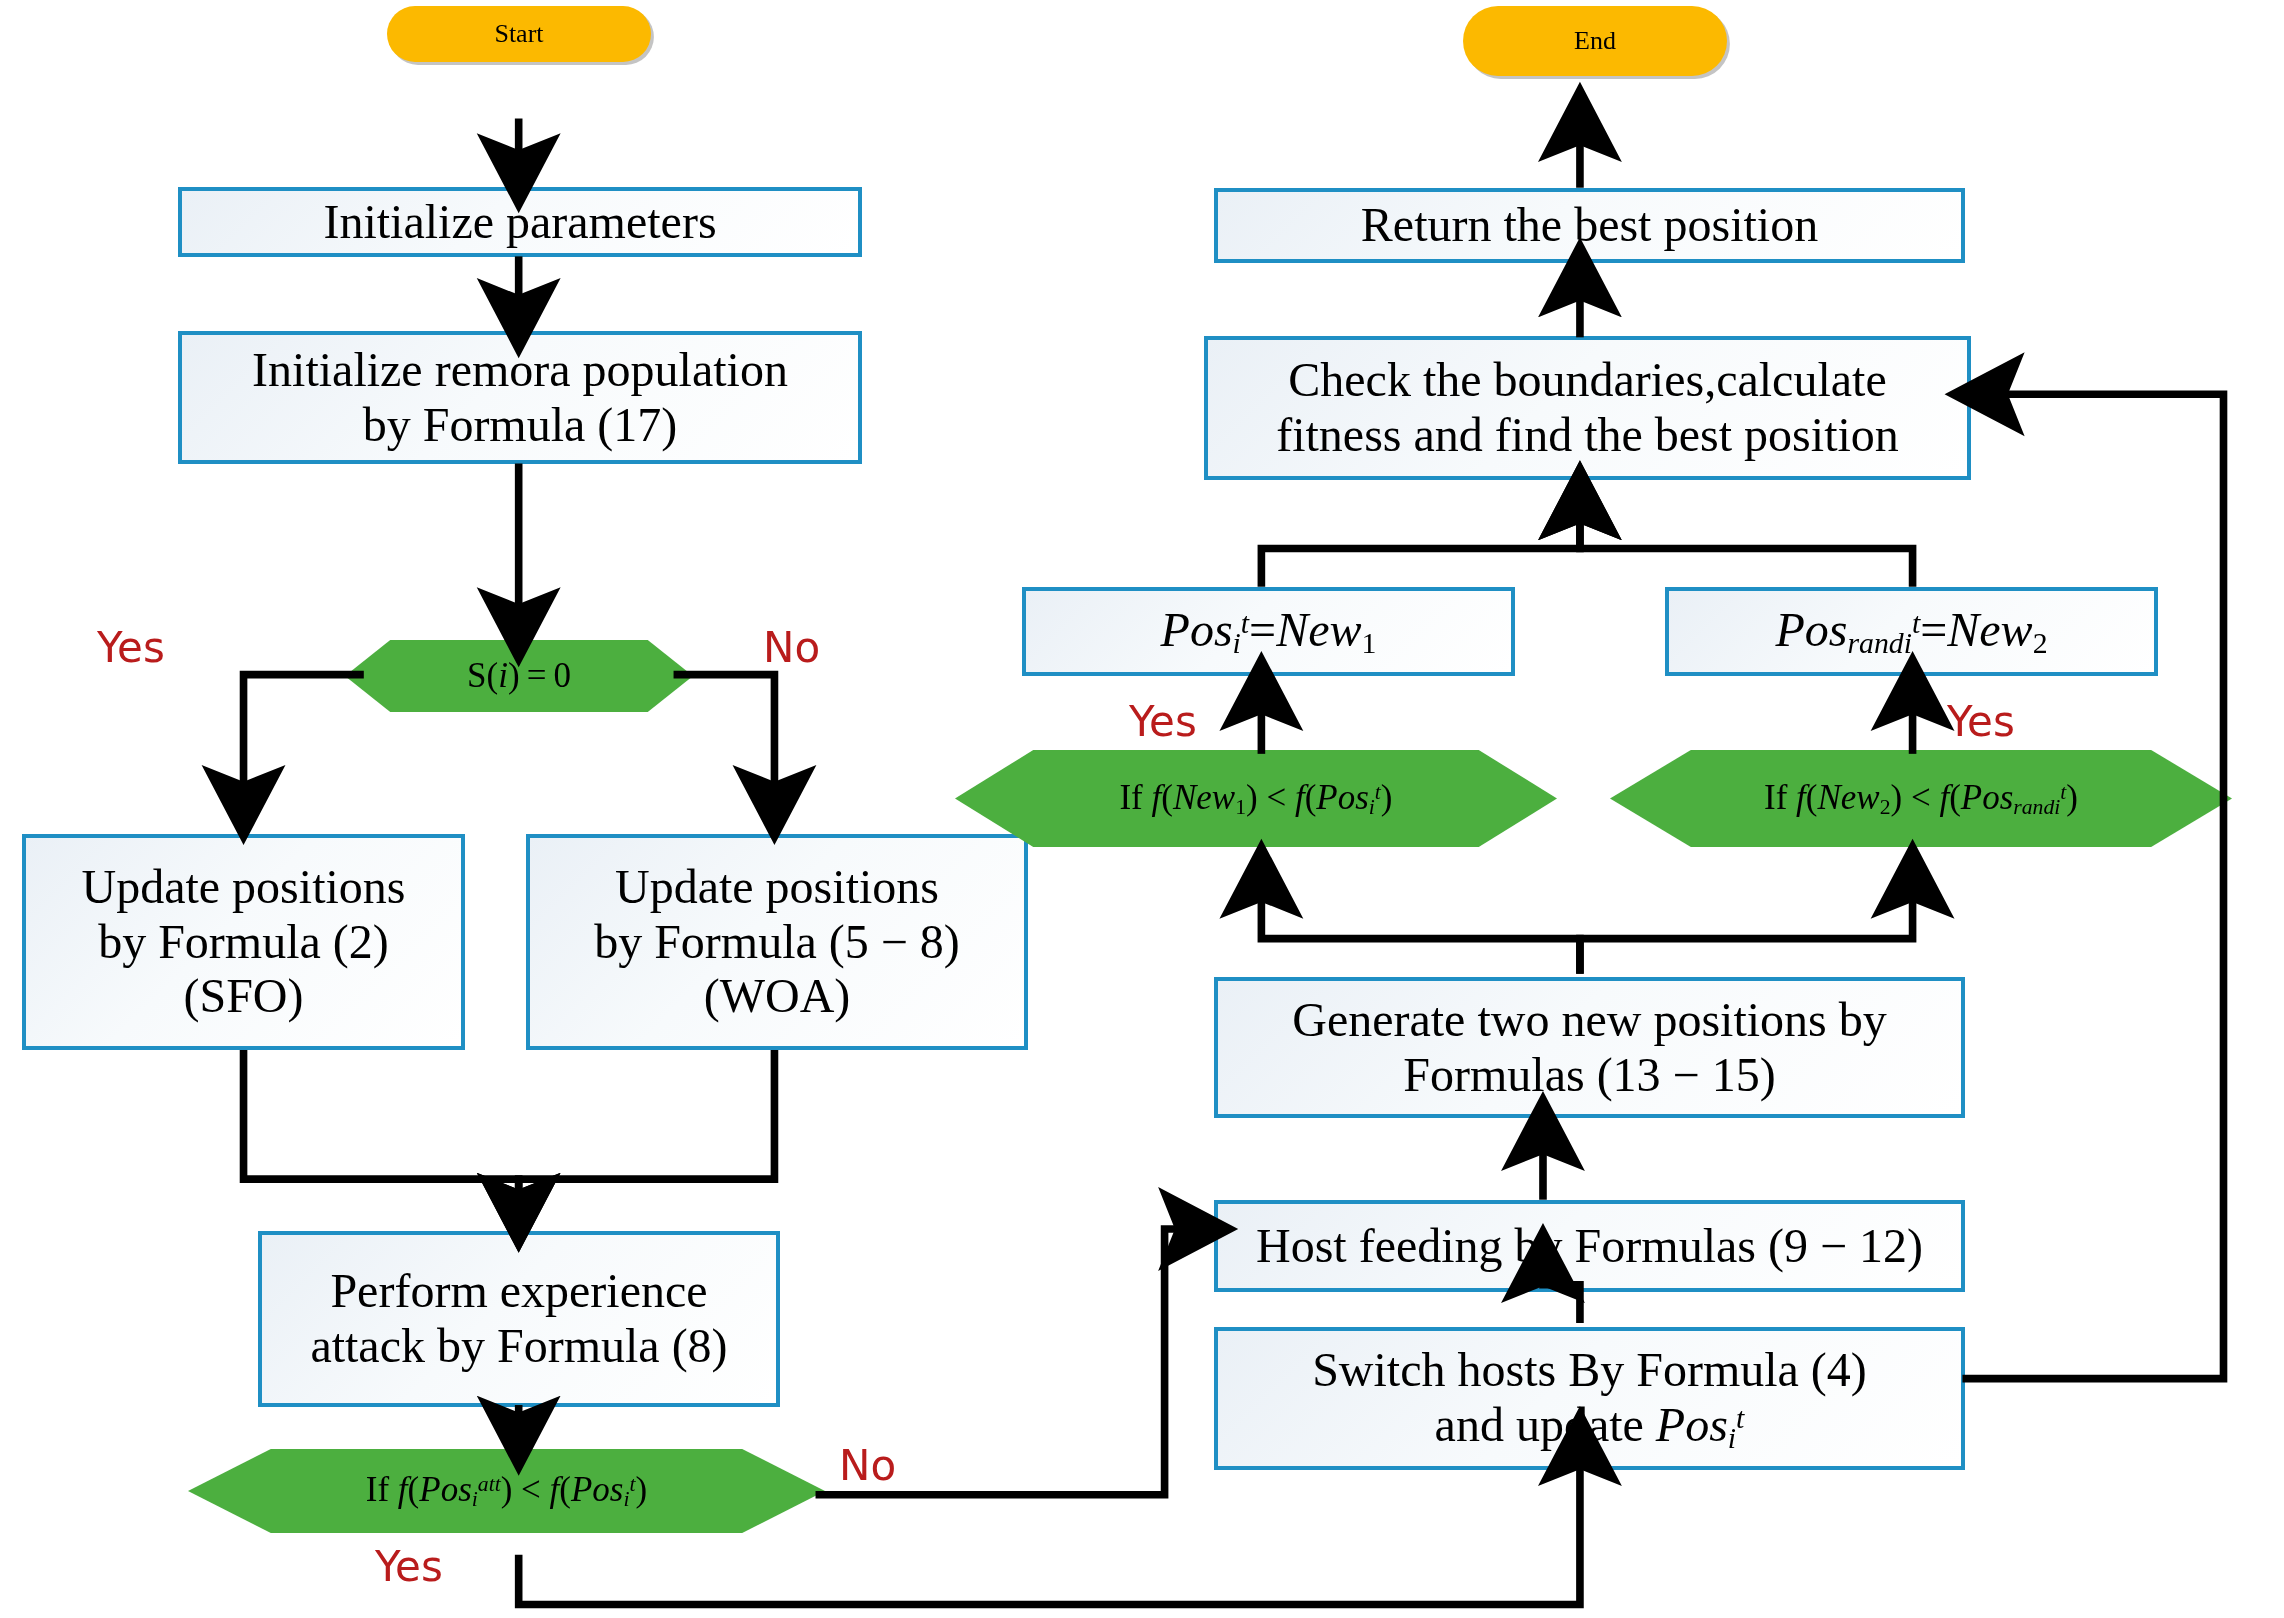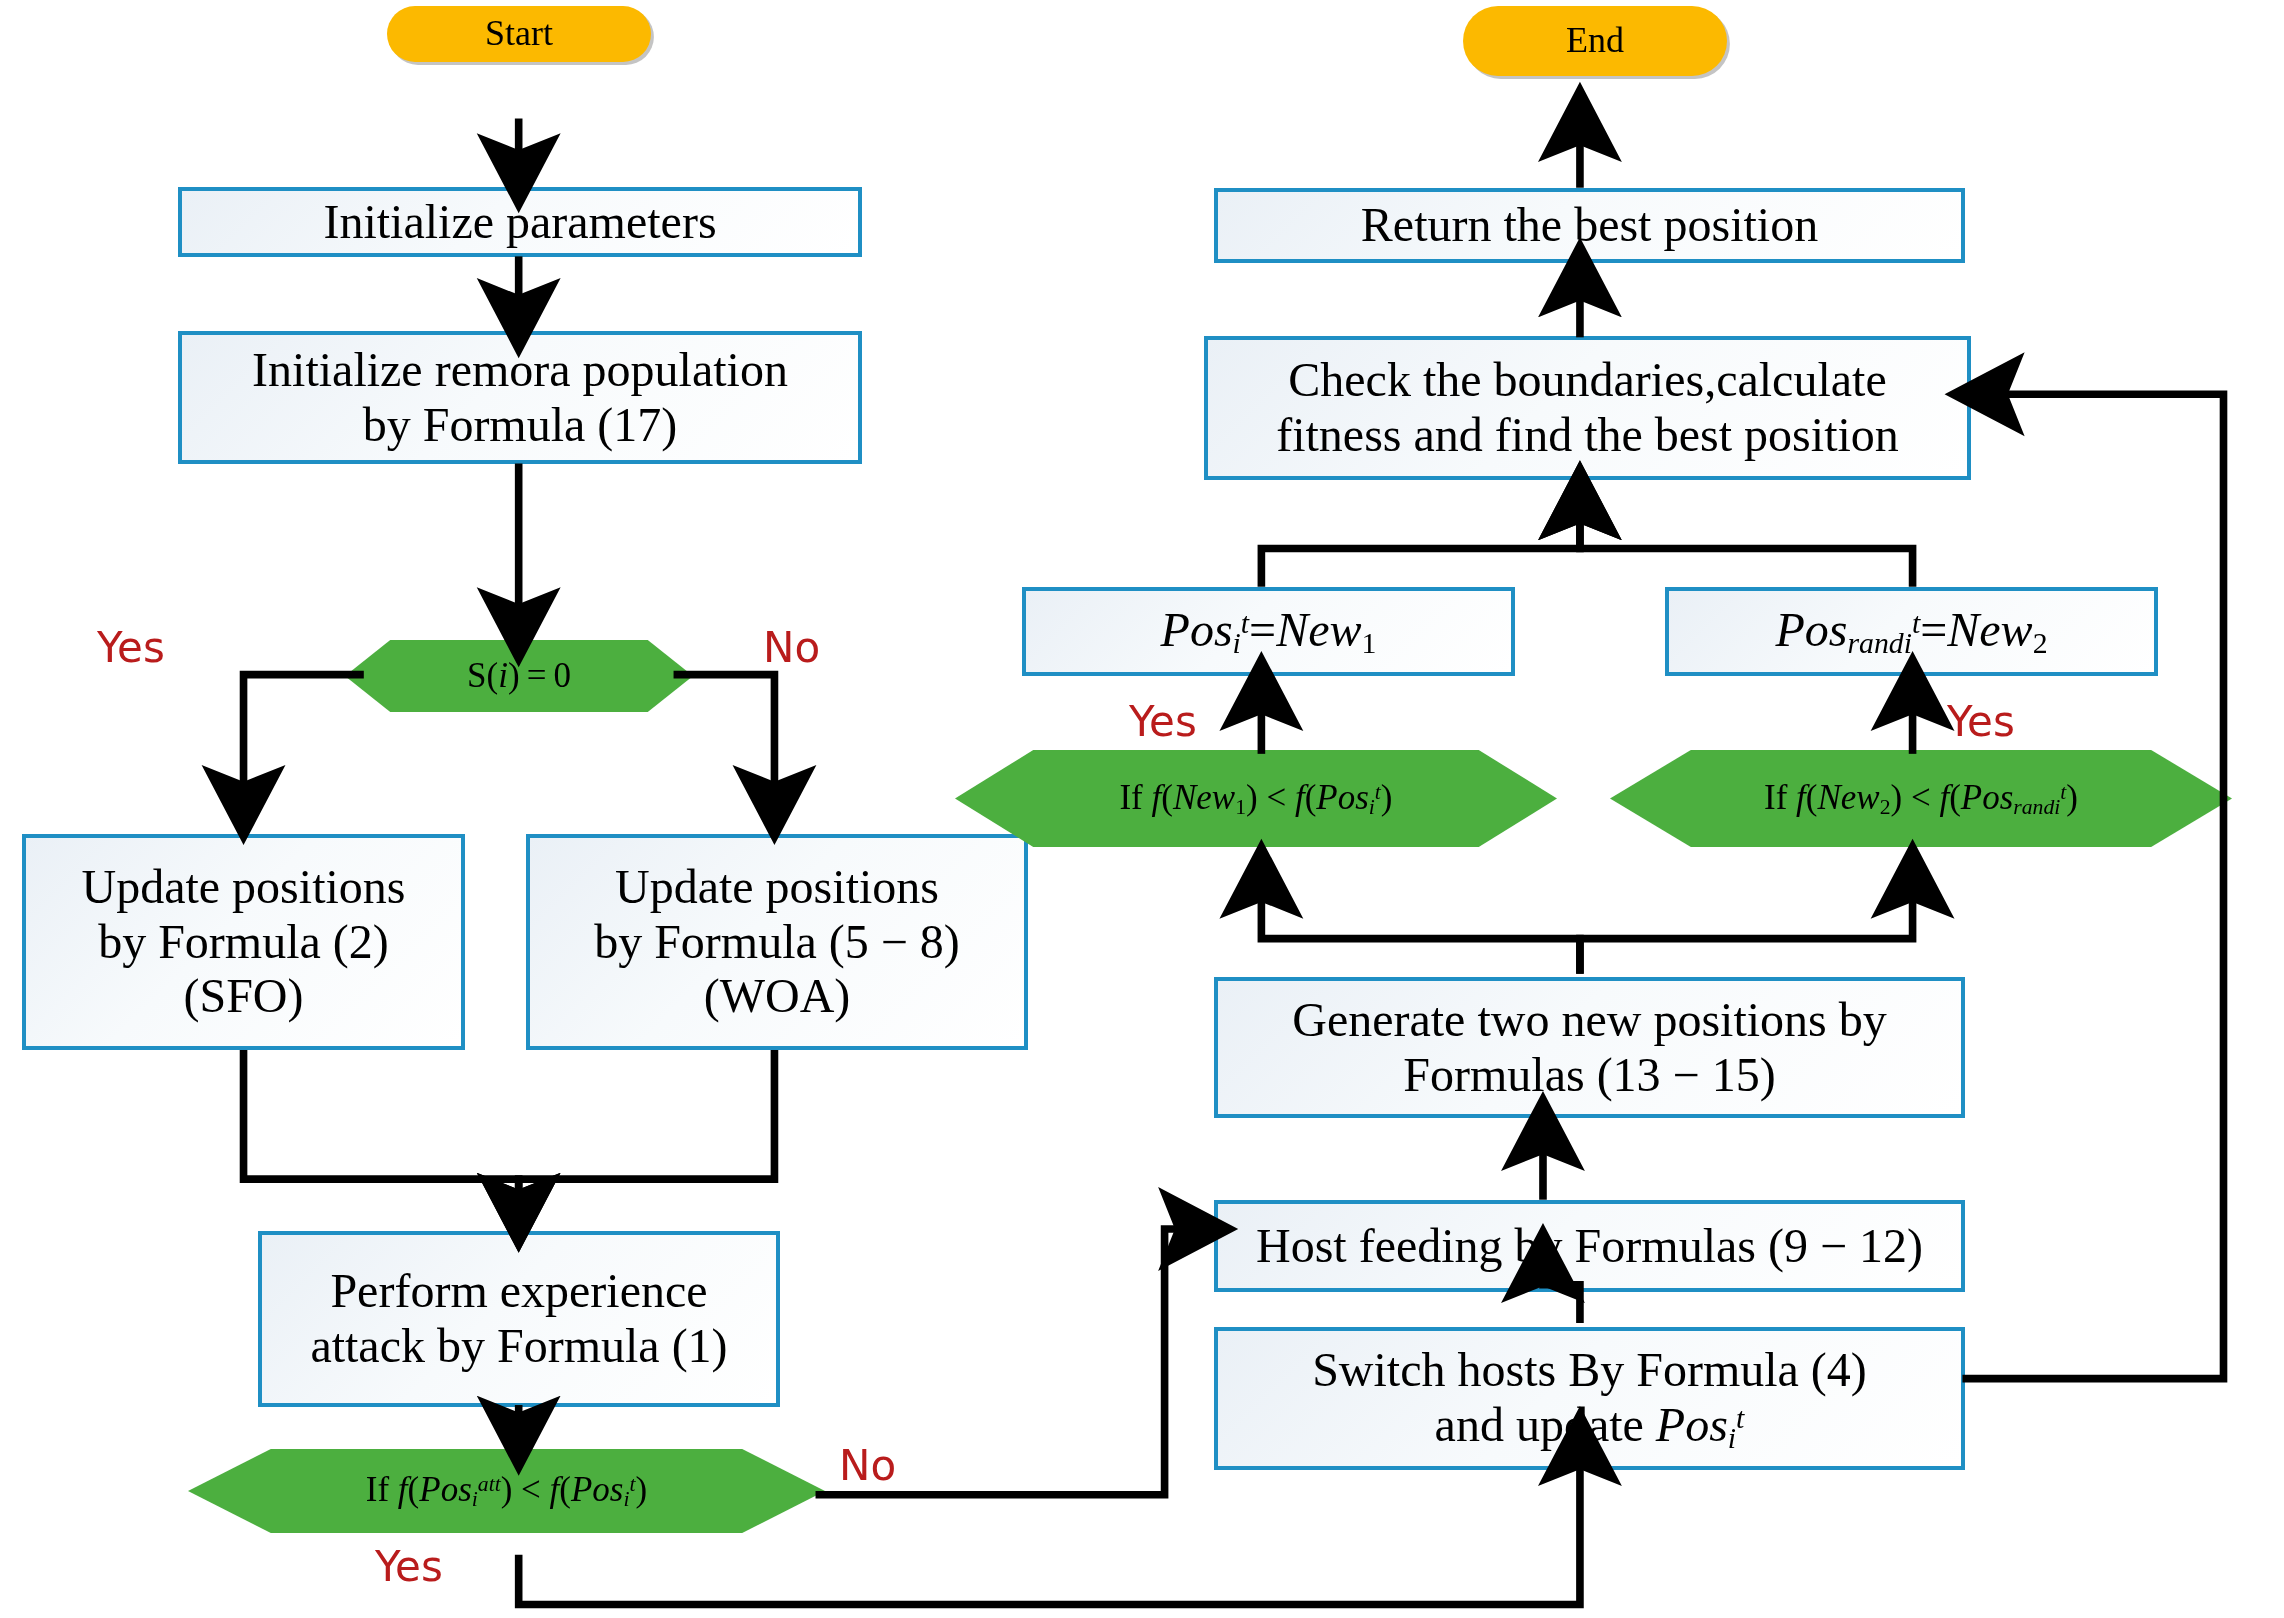--- a/index.html
+++ b/index.html
@@ -30,21 +30,21 @@
   .proc{
     border:4.1px solid #1f8fc4;
     background:linear-gradient(135deg,#eaf0f6 0%,#f7fafc 45%,#ffffff 100%);
     font-size:48px;
   }
 
   
   .term{
     background:#fcb900;
     border-radius:41px;
-    font-size:36px;
+    font-size:26px;
     box-shadow:2.9px 2.9px 0 0 rgba(190,190,190,.9);
   }
 
   
   .dec{
     background:#4caf3f;
     font-size:35px;
     clip-path:polygon(0% 50%, 13% 0%, 87% 0%, 100% 50%, 87% 100%, 13% 100%);
     filter:drop-shadow(3.5px 3.5px 0 rgba(190,190,190,.85));
   }
@@ -144,21 +144,21 @@
   </div>
 
   <div class="node proc" style="left:526px;top:834px;width:502px;height:216px;">
     <span>Update positions
 by Formula (5 − 8)
 (WOA)</span>
   </div>
 
   <div class="node proc" style="left:258px;top:1231px;width:522px;height:176px;">
     <span>Perform experience
-attack by Formula (1)</span>
+attack by Formula (8)</span>
   </div>
 
   <div class="node dec" style="left:188px;top:1449px;width:637px;height:84px;">
     <span>If&nbsp;<span class="f">f</span>(<span class="mathi">Pos<sub>i</sub><sup>att</sup></span>)&nbsp;&lt;&nbsp;<span class="f">f</span>(<span class="mathi">Pos<sub>i</sub><sup>t</sup></span>)</span>
   </div>
 
   <div class="lbl" style="left:839px;top:1441px;">No</div>
   <div class="lbl" style="left:375px;top:1542px;">Yes</div>
 
   <div class="node term" style="left:1463px;top:5.9px;width:264px;height:70px;">

